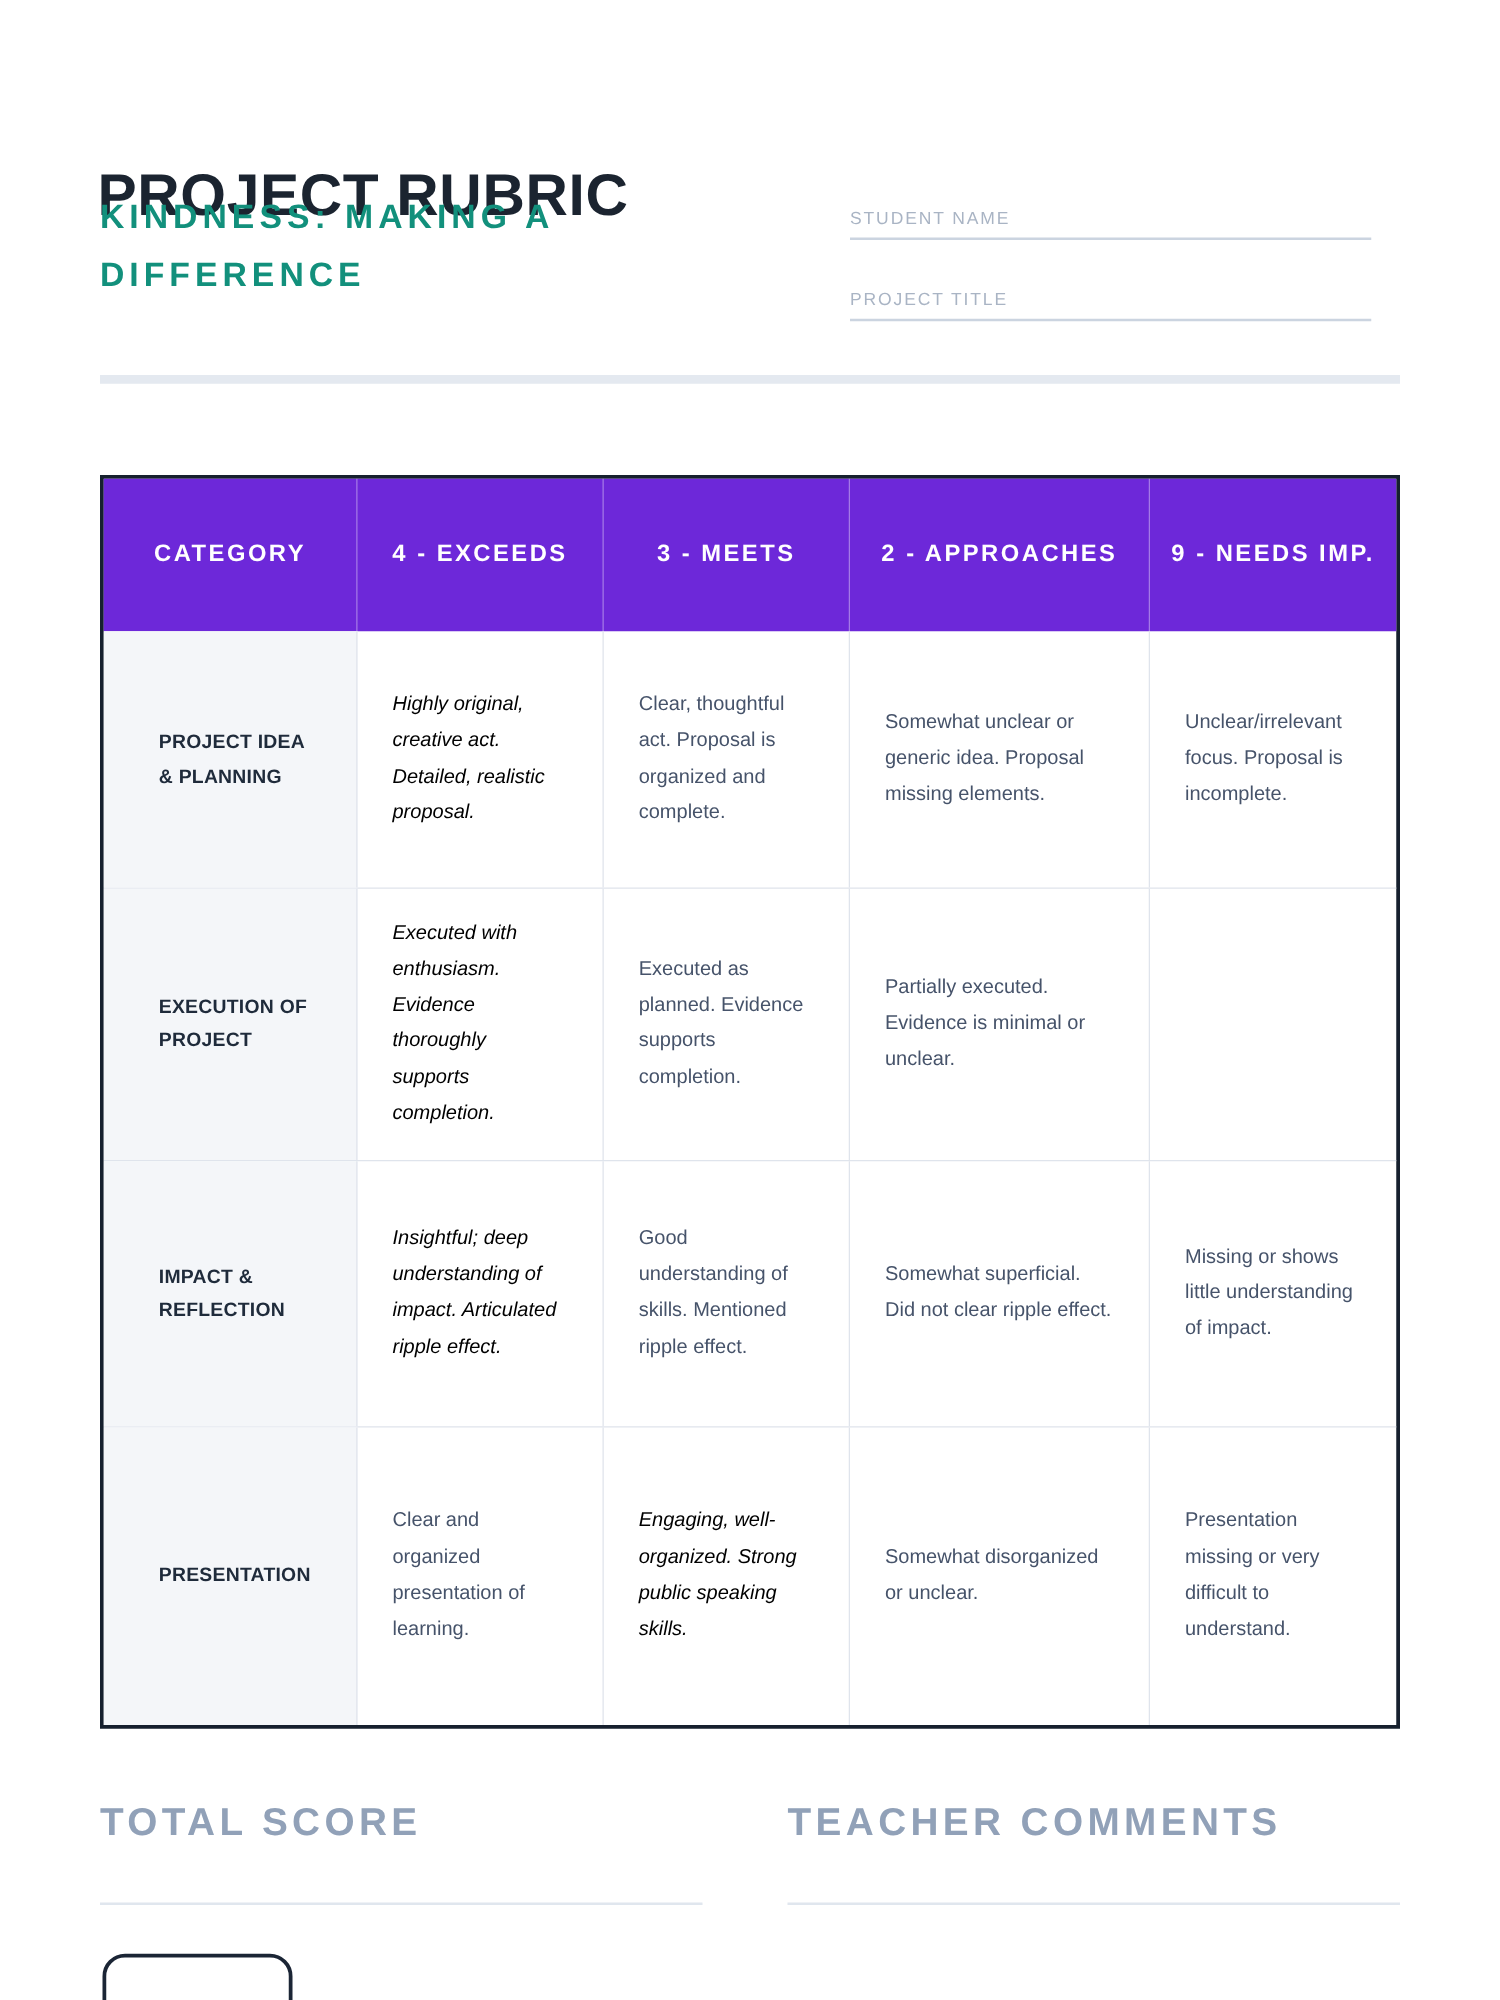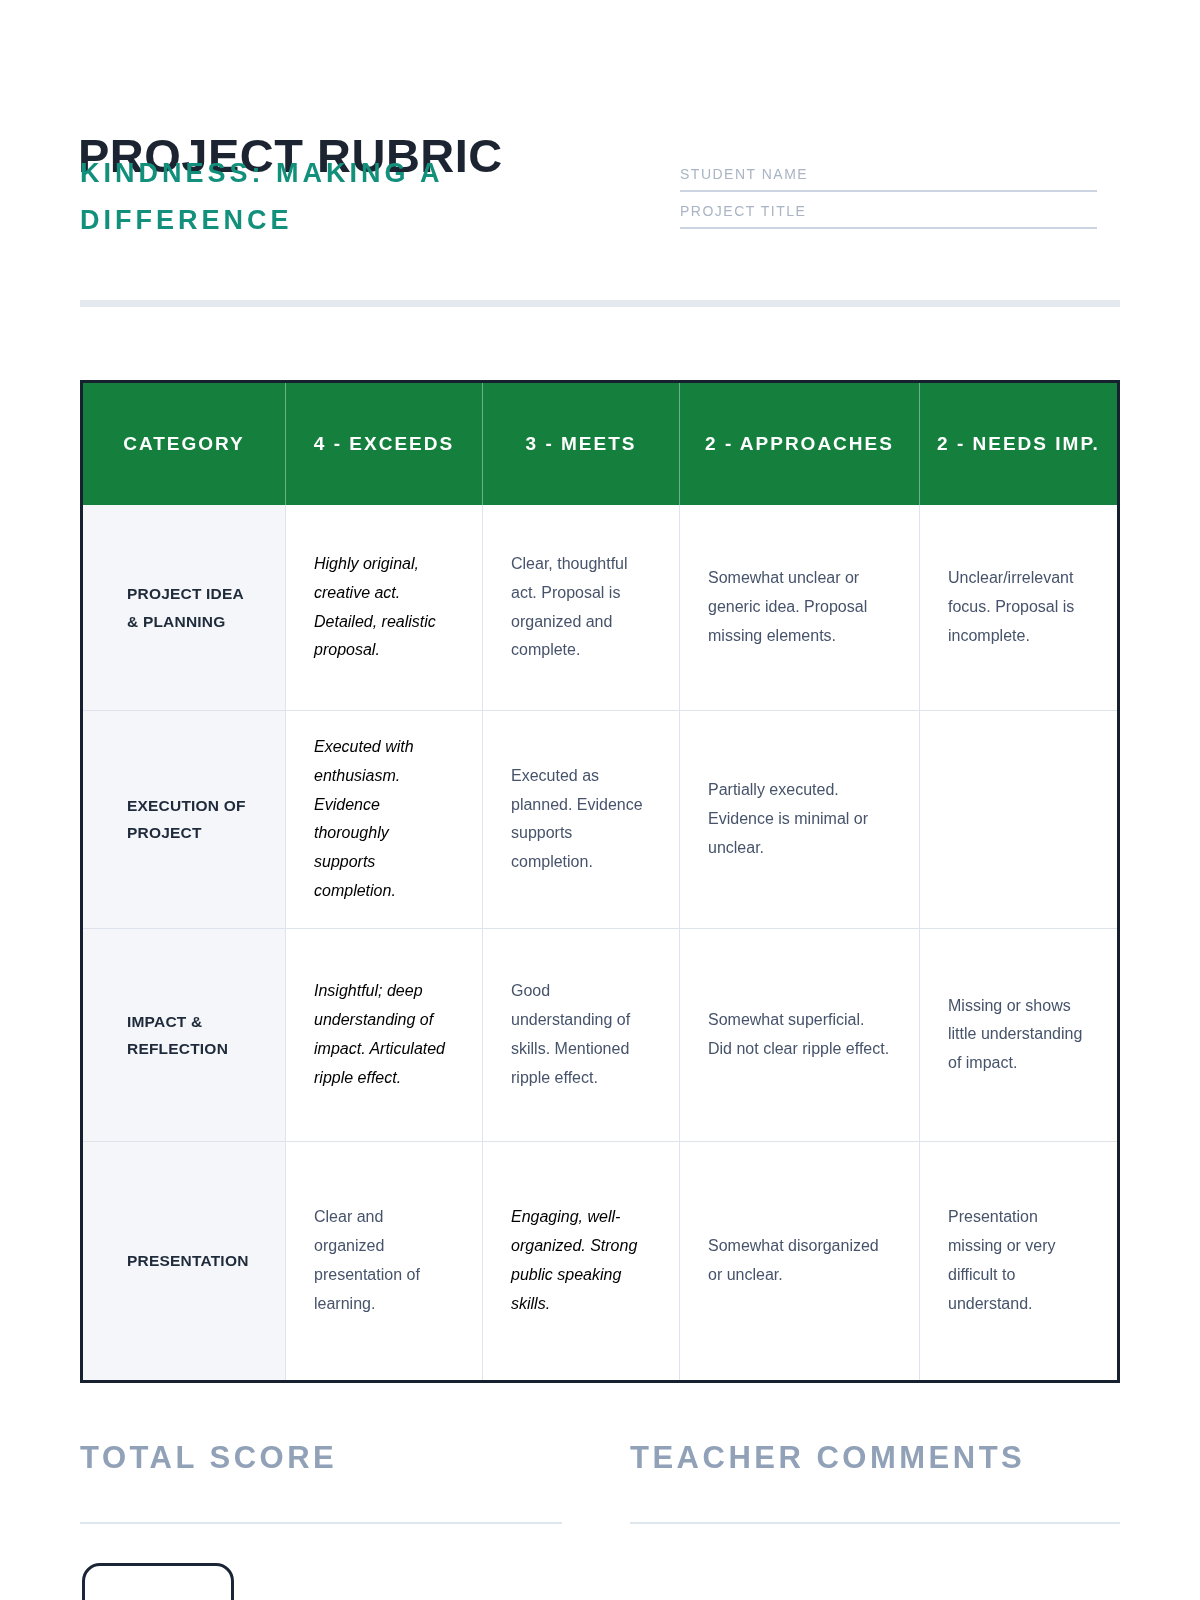--- a/index.html
+++ b/index.html
@@ -15,32 +15,32 @@
     color:#1B2430;
     margin-top:48px;
   }
   .subtitle{
     position:absolute;left:80px;top:150px;width:570px;
     font-size:27px;font-weight:700;letter-spacing:4px;line-height:1.75;
     color:#12907C;
   }
   .fields{position:absolute;left:680px;top:158px;width:417px;}
   .fields input{
-    display:block;width:100%;height:32px;margin-bottom:3px;padding:0;
+    display:block;width:100%;height:32px;margin-bottom:31px;padding:0;
     border:0;border-bottom:2px solid #CBD4E0;background:transparent;outline:none;
     font-family:"Liberation Sans",sans-serif;font-size:14px;letter-spacing:1.5px;color:#3A4456;
   }
   .fields input::placeholder{color:#A9B4C4;opacity:1;}
   .bar{position:absolute;left:80px;top:300px;width:1040px;height:7px;background:#E4E9F0;}
   
   .rubric{
     position:absolute;left:80px;top:380px;width:1040px;
     box-sizing:border-box;border:3px solid #16202E;background:#ffffff;
   }
-  .thead{display:flex;background:#15803d;height:122px;}
+  .thead{display:flex;background:#6d28d9;height:122px;}
   .th{
     box-sizing:border-box;display:flex;align-items:center;justify-content:center;
     text-align:center;padding:0 10px;
     color:#FFFFFF;font-weight:700;font-size:19px;letter-spacing:2px;line-height:1.8;
     border-right:1px solid rgba(255,255,255,.38);
   }
   .c1{width:203px;}.c2{width:197px;}.c3{width:197px;}.c4{width:240px;}
   .c5{flex:1;border-right:none !important;}
   .trow{display:flex;}
   .trow + .trow{border-top:1px solid #DFE4EC;}
@@ -84,21 +84,21 @@
   </div>
 
   <div class="bar"></div>
 
   <div class="rubric">
     <div class="thead">
       <div class="th c1">CATEGORY</div>
       <div class="th c2">4 - EXCEEDS</div>
       <div class="th c3">3 - MEETS</div>
       <div class="th c4">2 - APPROACHES</div>
-      <div class="th c5">2 - NEEDS IMP.</div>
+      <div class="th c5">9 - NEEDS IMP.</div>
     </div>
 
     <div class="trow r1">
       <div class="td cat c1">PROJECT IDEA &amp; PLANNING</div>
       <div class="td em  c2">Highly original, creative act. Detailed, realistic proposal.</div>
       <div class="td     c3">Clear, thoughtful act. Proposal is organized and complete.</div>
       <div class="td     c4">Somewhat unclear or generic idea. Proposal missing elements.</div>
       <div class="td     c5">Unclear/irrelevant focus. Proposal is incomplete.</div>
     </div>
 

